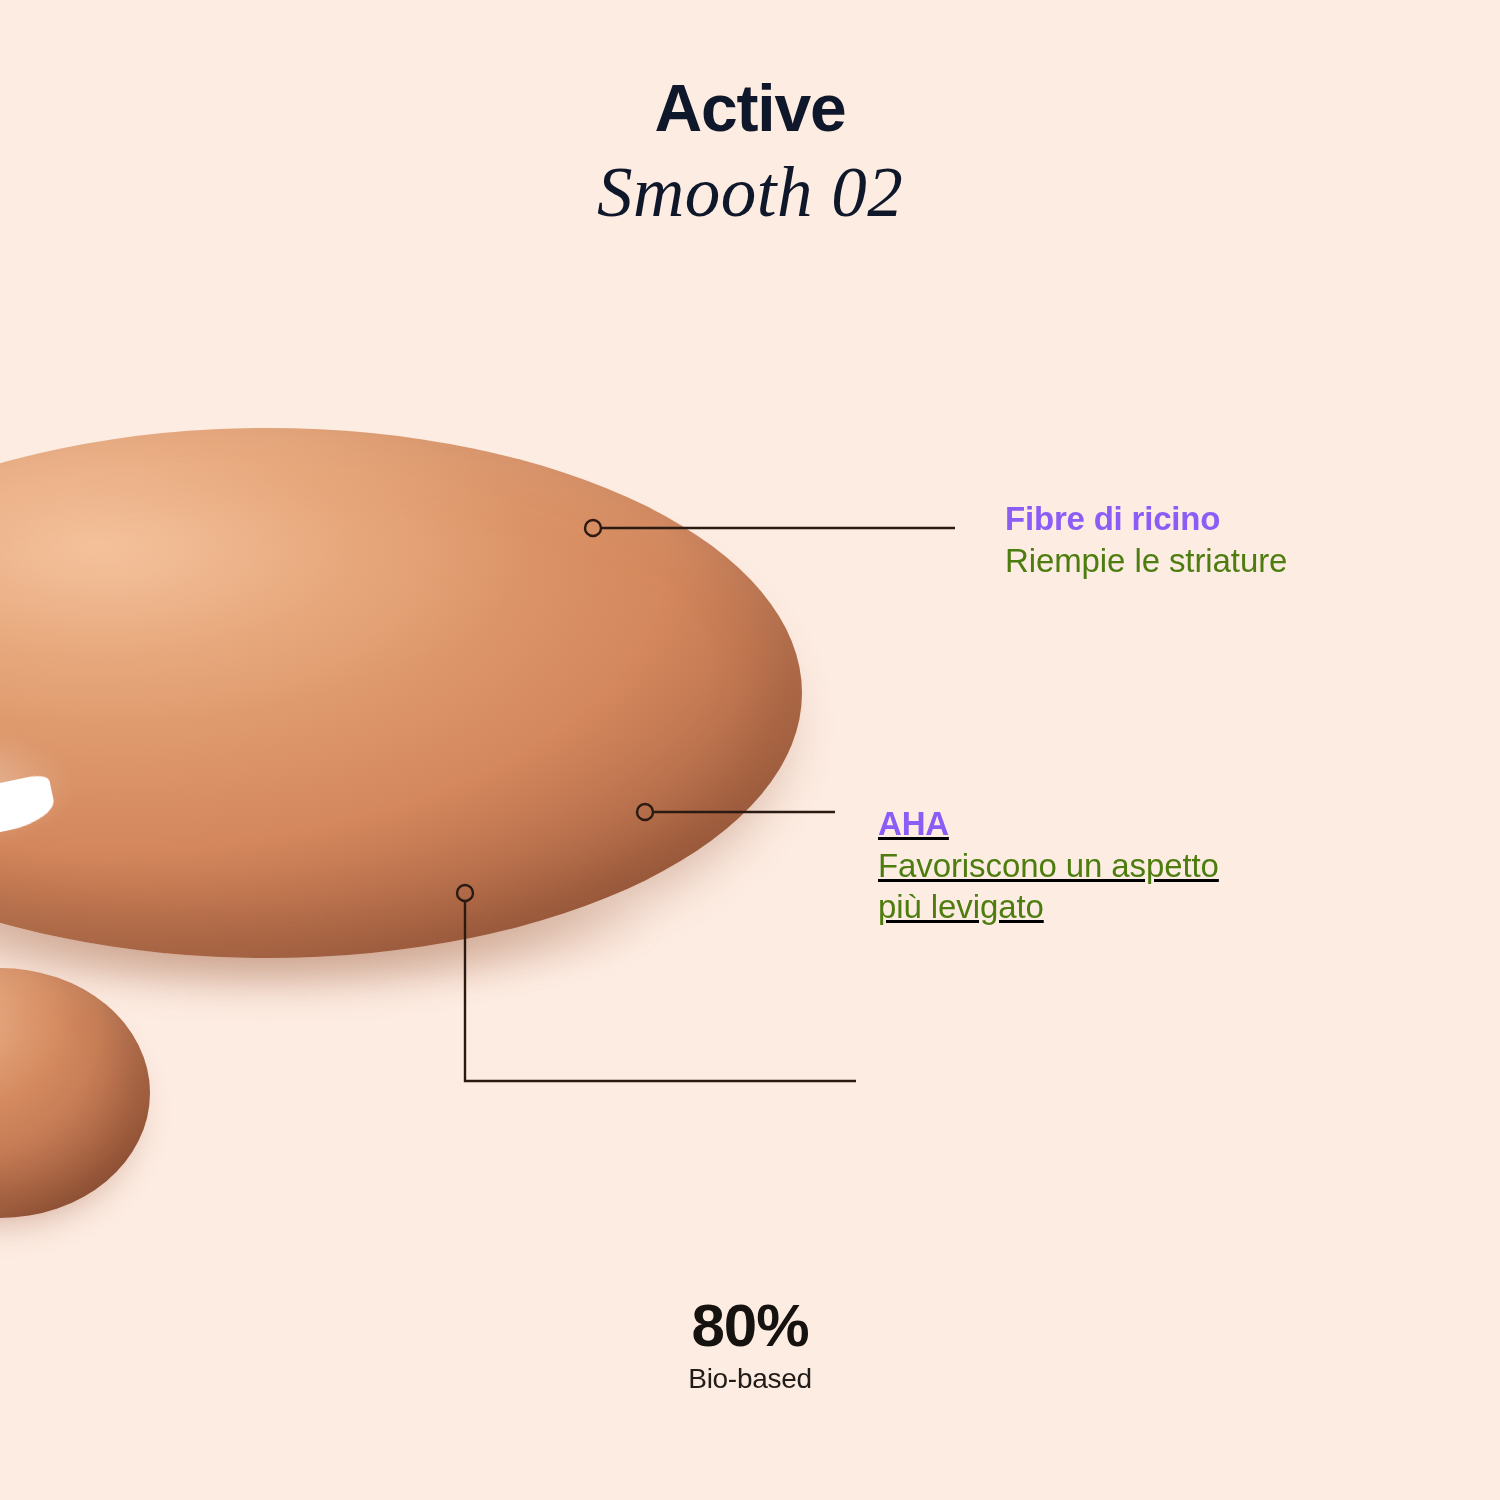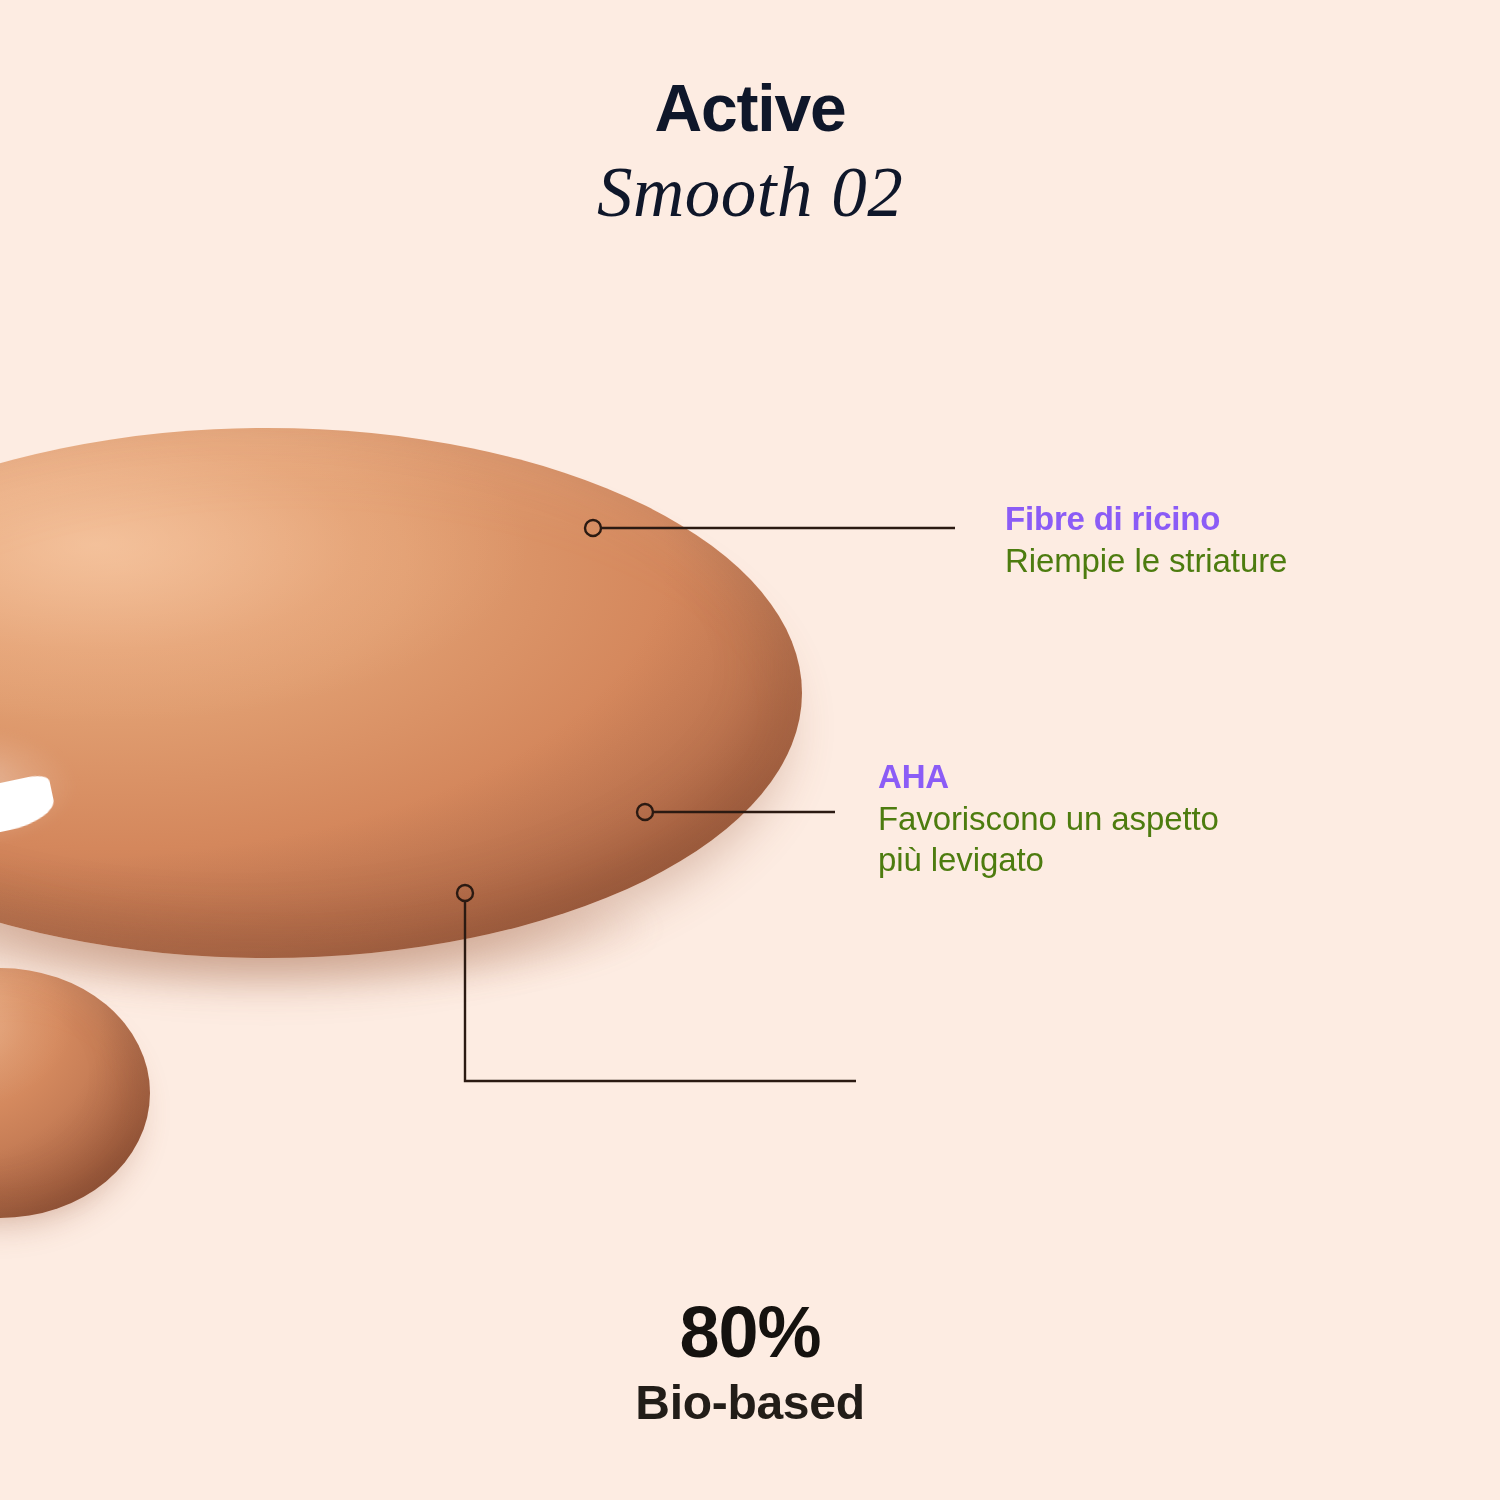--- a/index.html
+++ b/index.html
@@ -175,39 +175,39 @@
   }
   .callout-body {
     font-size:33px;
     font-weight:400;
     color:#4d7c0f;
     letter-spacing:-0.1px;
     line-height:1.26;
     white-space:nowrap;
   }
   #callout-0 { left:1005px; top:498px; }
-  #callout-1 { left:878px;  top:756px; }
+  #callout-1 { left:878px;  top:803px;text-decoration:underline; }
   #callout-2 { left:908px;  top:1044px; }
 
   
   .footer-stat {
     position:absolute;
     left:0; top:1294px; width:1500px;
     text-align:center;
   }
   .stat-value {
-    font-size:72px;
+    font-size:60px;
     font-weight:700;
     color:#15120f;
     letter-spacing:-1px;
     line-height:1.06;
   }
   .stat-label {
-    font-size:48px;
-    font-weight:700;
+    font-size:28px;
+    font-weight:400;
     color:#221d18;
     letter-spacing:-0.3px;
     line-height:1.2;
     margin-top:4px;
   }
 </style>
 </head>
 <body>
 
 <div class="stage">

